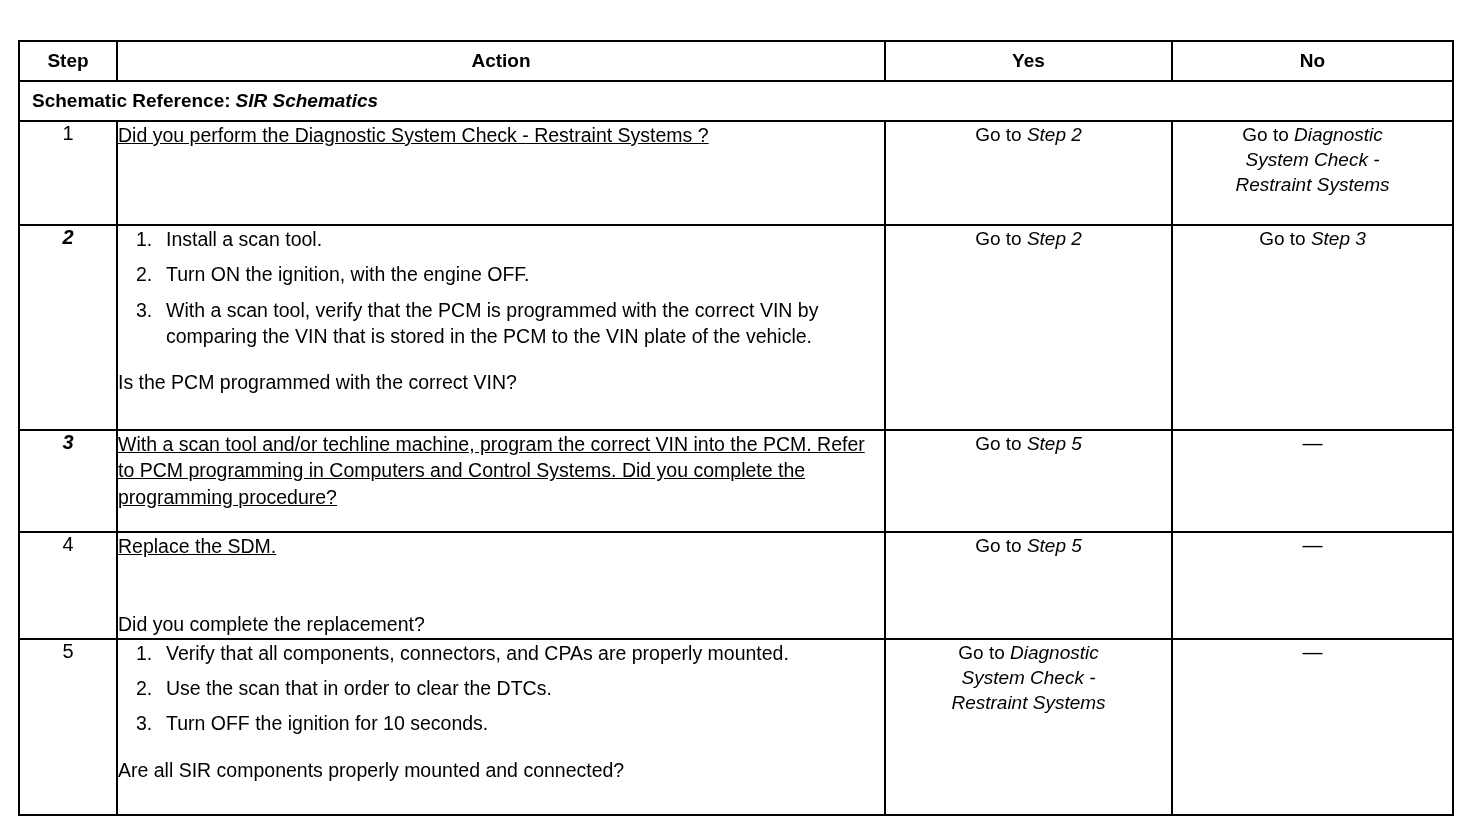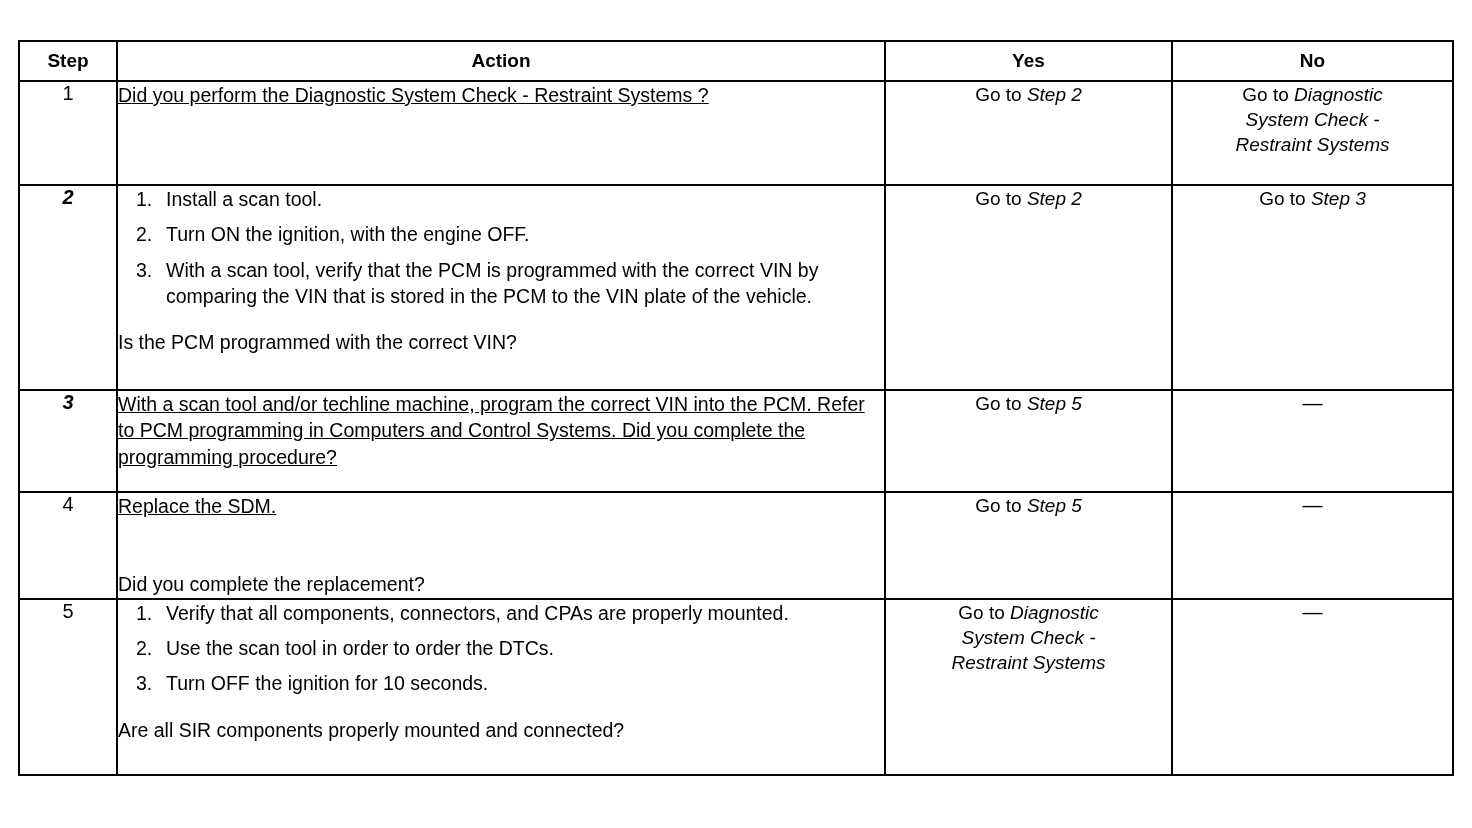--- a/index.html
+++ b/index.html
@@ -137,20 +137,25 @@
     <thead>
       <tr class="head-row">
         <th>Step</th>
         <th>Action</th>
         <th>Yes</th>
         <th>No</th>
       </tr>
     </thead>
     <tbody>
 
+      <tr class="schem-row">
+        <td colspan="4">
+          <span class="schem-label">Schematic Reference:</span><span class="schem-value">SIR Schematics</span>
+        </td>
+      </tr>
 
       <tr style="height:104px;">
         <td class="step-cell">1</td>
         <td class="action-cell">
           <div class="plain-line">Did you perform the Diagnostic System Check - Restraint  Systems ?</div>
         </td>
         <td class="yes-cell v-bottom">
           <span>Go to </span><span class="ital">Step 2</span>
         </td>
         <td class="no-cell v-middle">
@@ -204,21 +209,21 @@
         <td class="no-cell v-middle">
           <span class="dash">—</span>
         </td>
       </tr>
 
       <tr style="height:176px;">
         <td class="step-cell">5</td>
         <td class="action-cell">
           <ol class="steps">
             <li><span class="num">1.</span><span>Verify that all components, connectors, and CPAs are properly mounted.</span></li>
-            <li><span class="num">2.</span><span>Use the scan tool in order to order the DTCs.</span></li>
+            <li><span class="num">2.</span><span>Use the scan that in order to clear the DTCs.</span></li>
             <li><span class="num">3.</span><span>Turn OFF the ignition for 10 seconds.</span></li>
           </ol>
           <div class="tail-q">Are all SIR components properly mounted and connected?</div>
         </td>
         <td class="yes-cell v-bottom">
           <span>Go to </span><span class="ital">Diagnostic</span>
           <span class="ans-line ital">System Check -</span>
           <span class="ans-line ital">Restraint Systems</span>
         </td>
         <td class="no-cell v-middle">

